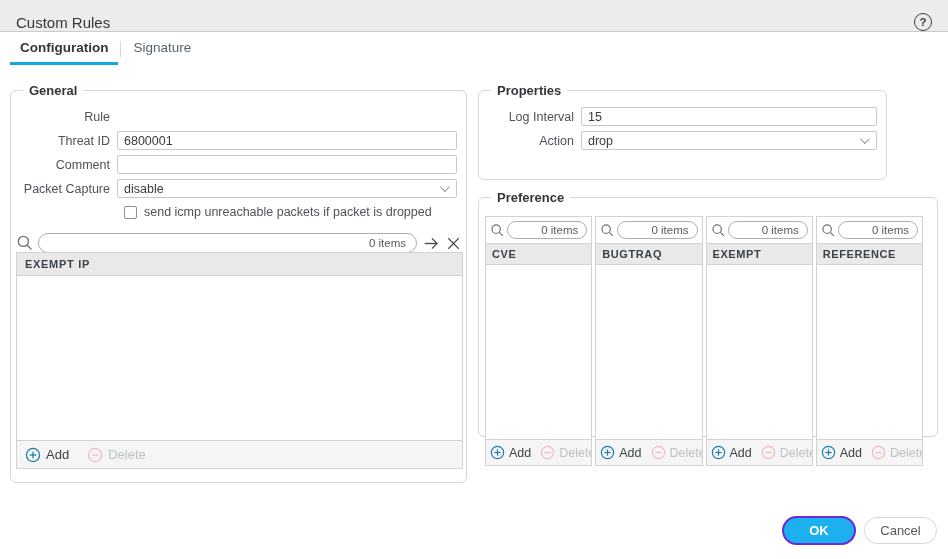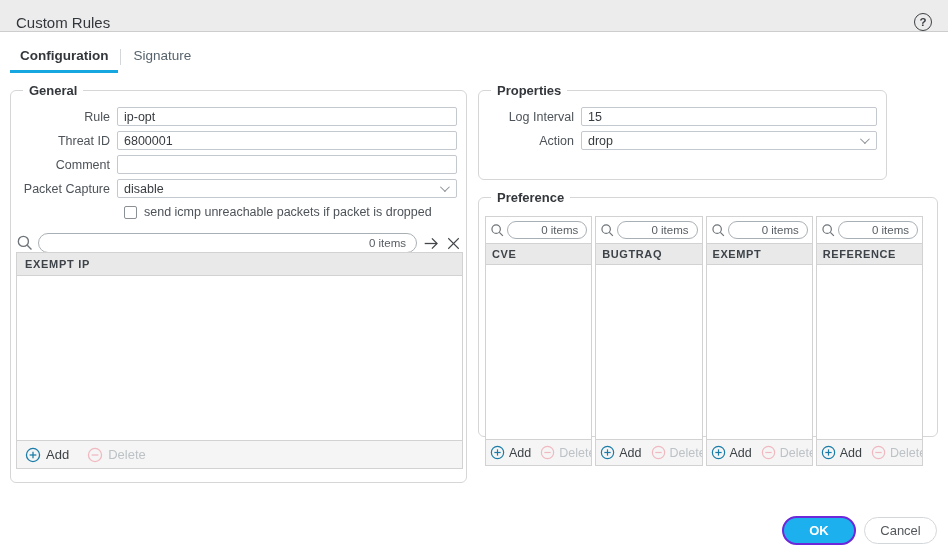--- a/index.html
+++ b/index.html
@@ -10,21 +10,21 @@
   
   .titlebar { position:absolute; left:0; top:0; width:948px; height:32px;
     background:#ececec; border-bottom:1px solid #cdcdcd;
     display:flex; align-items:flex-end; padding:0 16px; }
   .title { font-size:15px; color:#33373b; }
   .help-circle { margin-left:auto; width:18px; height:18px; border:1.5px solid #3c4043;
     border-radius:50%; display:flex; align-items:center; justify-content:center;
     font-size:11.5px; font-weight:700; color:#3c4043; cursor:pointer; }
 
   
-  .tabs { position:absolute; left:10px; top:48px; display:flex; align-items:center; }
+  .tabs { position:absolute; left:10px; top:40px; display:flex; align-items:center; }
   .tab { font-size:13.5px; padding:0 10px 10px 10px; position:relative; cursor:pointer; }
   .tab.active { font-weight:700; color:#33373b; }
   .tab.active::after { content:""; position:absolute; left:0; right:0; bottom:0; height:3px; background:#17a7e0; }
   .tab.inactive { color:#57636c; }
   .tab-sep { width:1px; height:16px; background:#d4d7da; margin:0 2px 8px 2px; }
 
   
   .groupbox { position:absolute; border:1px solid #d6d6d6; border-radius:6px; background:#fff; }
   .legend { position:absolute; top:-9px; left:12px; background:#fff; padding:0 6px;
     font-size:13px; font-weight:700; color:#33373b; line-height:17px; }
@@ -108,21 +108,20 @@
     <span class="tab-sep"></span>
     <span class="tab inactive">Signature</span>
   </div>
 
   <div class="groupbox" style="left:10px; top:90px; width:457px; height:393px;">
     <span class="legend">General</span>
 
     <div class="form-area">
       <div class="form-row">
         <span class="form-label">Rule</span>
-        <span class="control"><input class="text-input" type="text" value="ip-opt" style=""></span>
       </div>
       <div class="form-row">
         <span class="form-label">Threat ID</span>
         <span class="control"><input class="text-input" type="text" value="6800001" style=""></span>
       </div>
       <div class="form-row">
         <span class="form-label">Comment</span>
         <span class="control"><input class="text-input" type="text" value="" style=""></span>
       </div>
       <div class="form-row">

